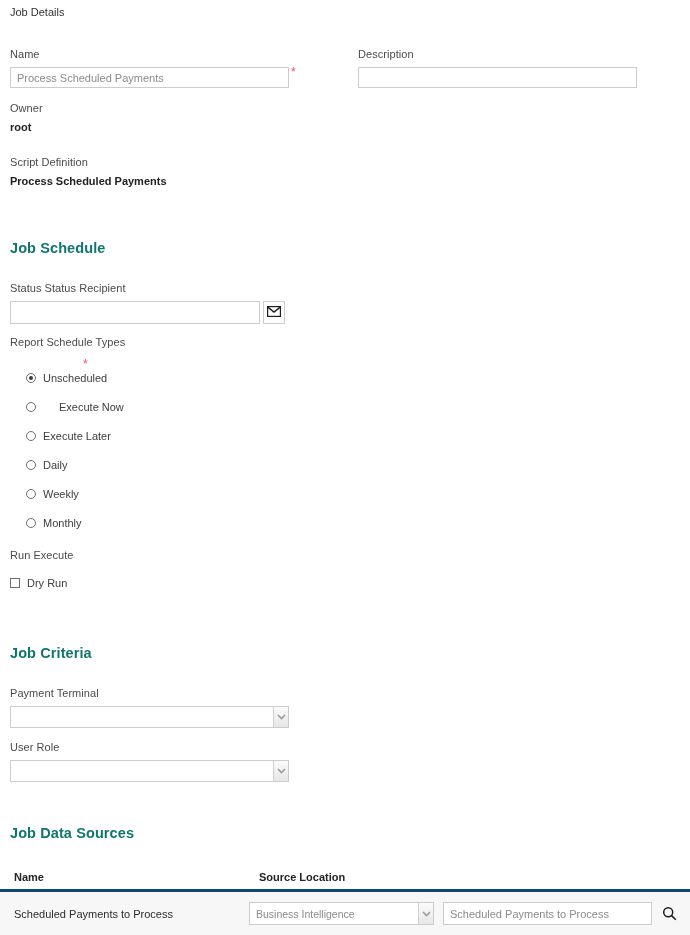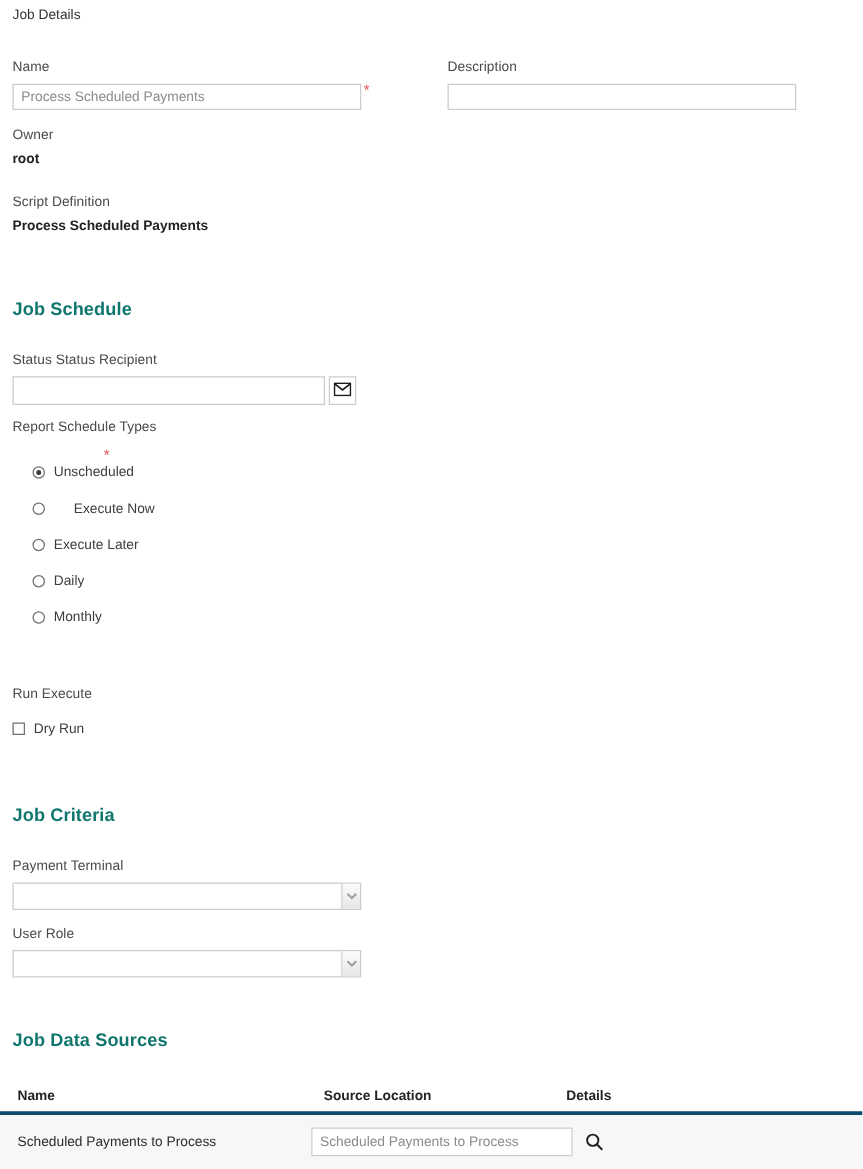--- a/index.html
+++ b/index.html
@@ -226,20 +226,24 @@
       <div class="opt-row" style="height: 29px;">
         <span class="radio"></span>
         <span class="opt-label">Execute Later</span>
       </div>
       <div class="opt-row" style="height: 29px;">
         <span class="radio"></span>
         <span class="opt-label">Daily</span>
       </div>
       <div class="opt-row" style="height: 29px;">
         <span class="radio"></span>
+        <span class="opt-label">Weekly</span>
+      </div>
+      <div class="opt-row" style="height: 29px;">
+        <span class="radio"></span>
         <span class="opt-label">Monthly</span>
       </div>
     </div>
 
   <div class="abs req-star" style="left:83px; top:358px;">*</div>
 
   <div class="abs field-label" style="left:10px; top:549px;">Run Execute</div>
 
   <div class="abs" id="run-options-host" style="left:10px; top:576px; width:240px;text-align:center;">
       <div class="opt-row" style="height: 14px;">
@@ -270,26 +274,35 @@
         <path d="M1 1 L4.5 4.6 L8 1" fill="none" stroke="#9a9a9a" stroke-width="1.5"></path>
       </svg>
     </span>
   </div>
 
   <div class="abs section-title" style="left:10px; top:825px;">Job Data Sources</div>
 
   <div class="abs dt-head" style="left:10px; top:871px; width:670px;">
     <span class="dt-c1" style="padding-left:4px;">Name</span>
     <span class="dt-c2">Source Location</span>
-    <span class="dt-c3">Details</span>
   </div>
 
   <div class="abs" id="data-rows-host" style="left:0px; top:889px; width:690px;">
       <div class="dt-row">
         <div class="dt-c1" style="padding-left: 14px;"><span class="dt-cellname">Scheduled Payments to Process</span></div>
+        <div class="dt-c2">
+          <div class="select" style="width: 185px; height: 23px;">
+            <span class="sel-text">Business Intelligence</span>
+            <span class="sel-arrow">
+              <svg width="9" height="6" viewBox="0 0 9 6">
+                <path d="M1 1 L4.5 4.6 L8 1" fill="none" stroke="#9a9a9a" stroke-width="1.5"></path>
+              </svg>
+            </span>
+          </div>
+        </div>
         <div class="dt-c3">
           <input class="txt" value="Scheduled Payments to Process" style="width: 209px; height: 23px;">
           <span class="plain-icon" style="margin-left: 6px;">
             <svg width="15" height="15" viewBox="0 0 15 15">
               <circle cx="6.2" cy="6.2" r="4.5" fill="none" stroke="#1d1d1d" stroke-width="1.5"></circle>
               <line x1="9.6" y1="9.6" x2="13.8" y2="13.8" stroke="#1d1d1d" stroke-width="1.6"></line>
             </svg>
           </span>
         </div>
       </div>

